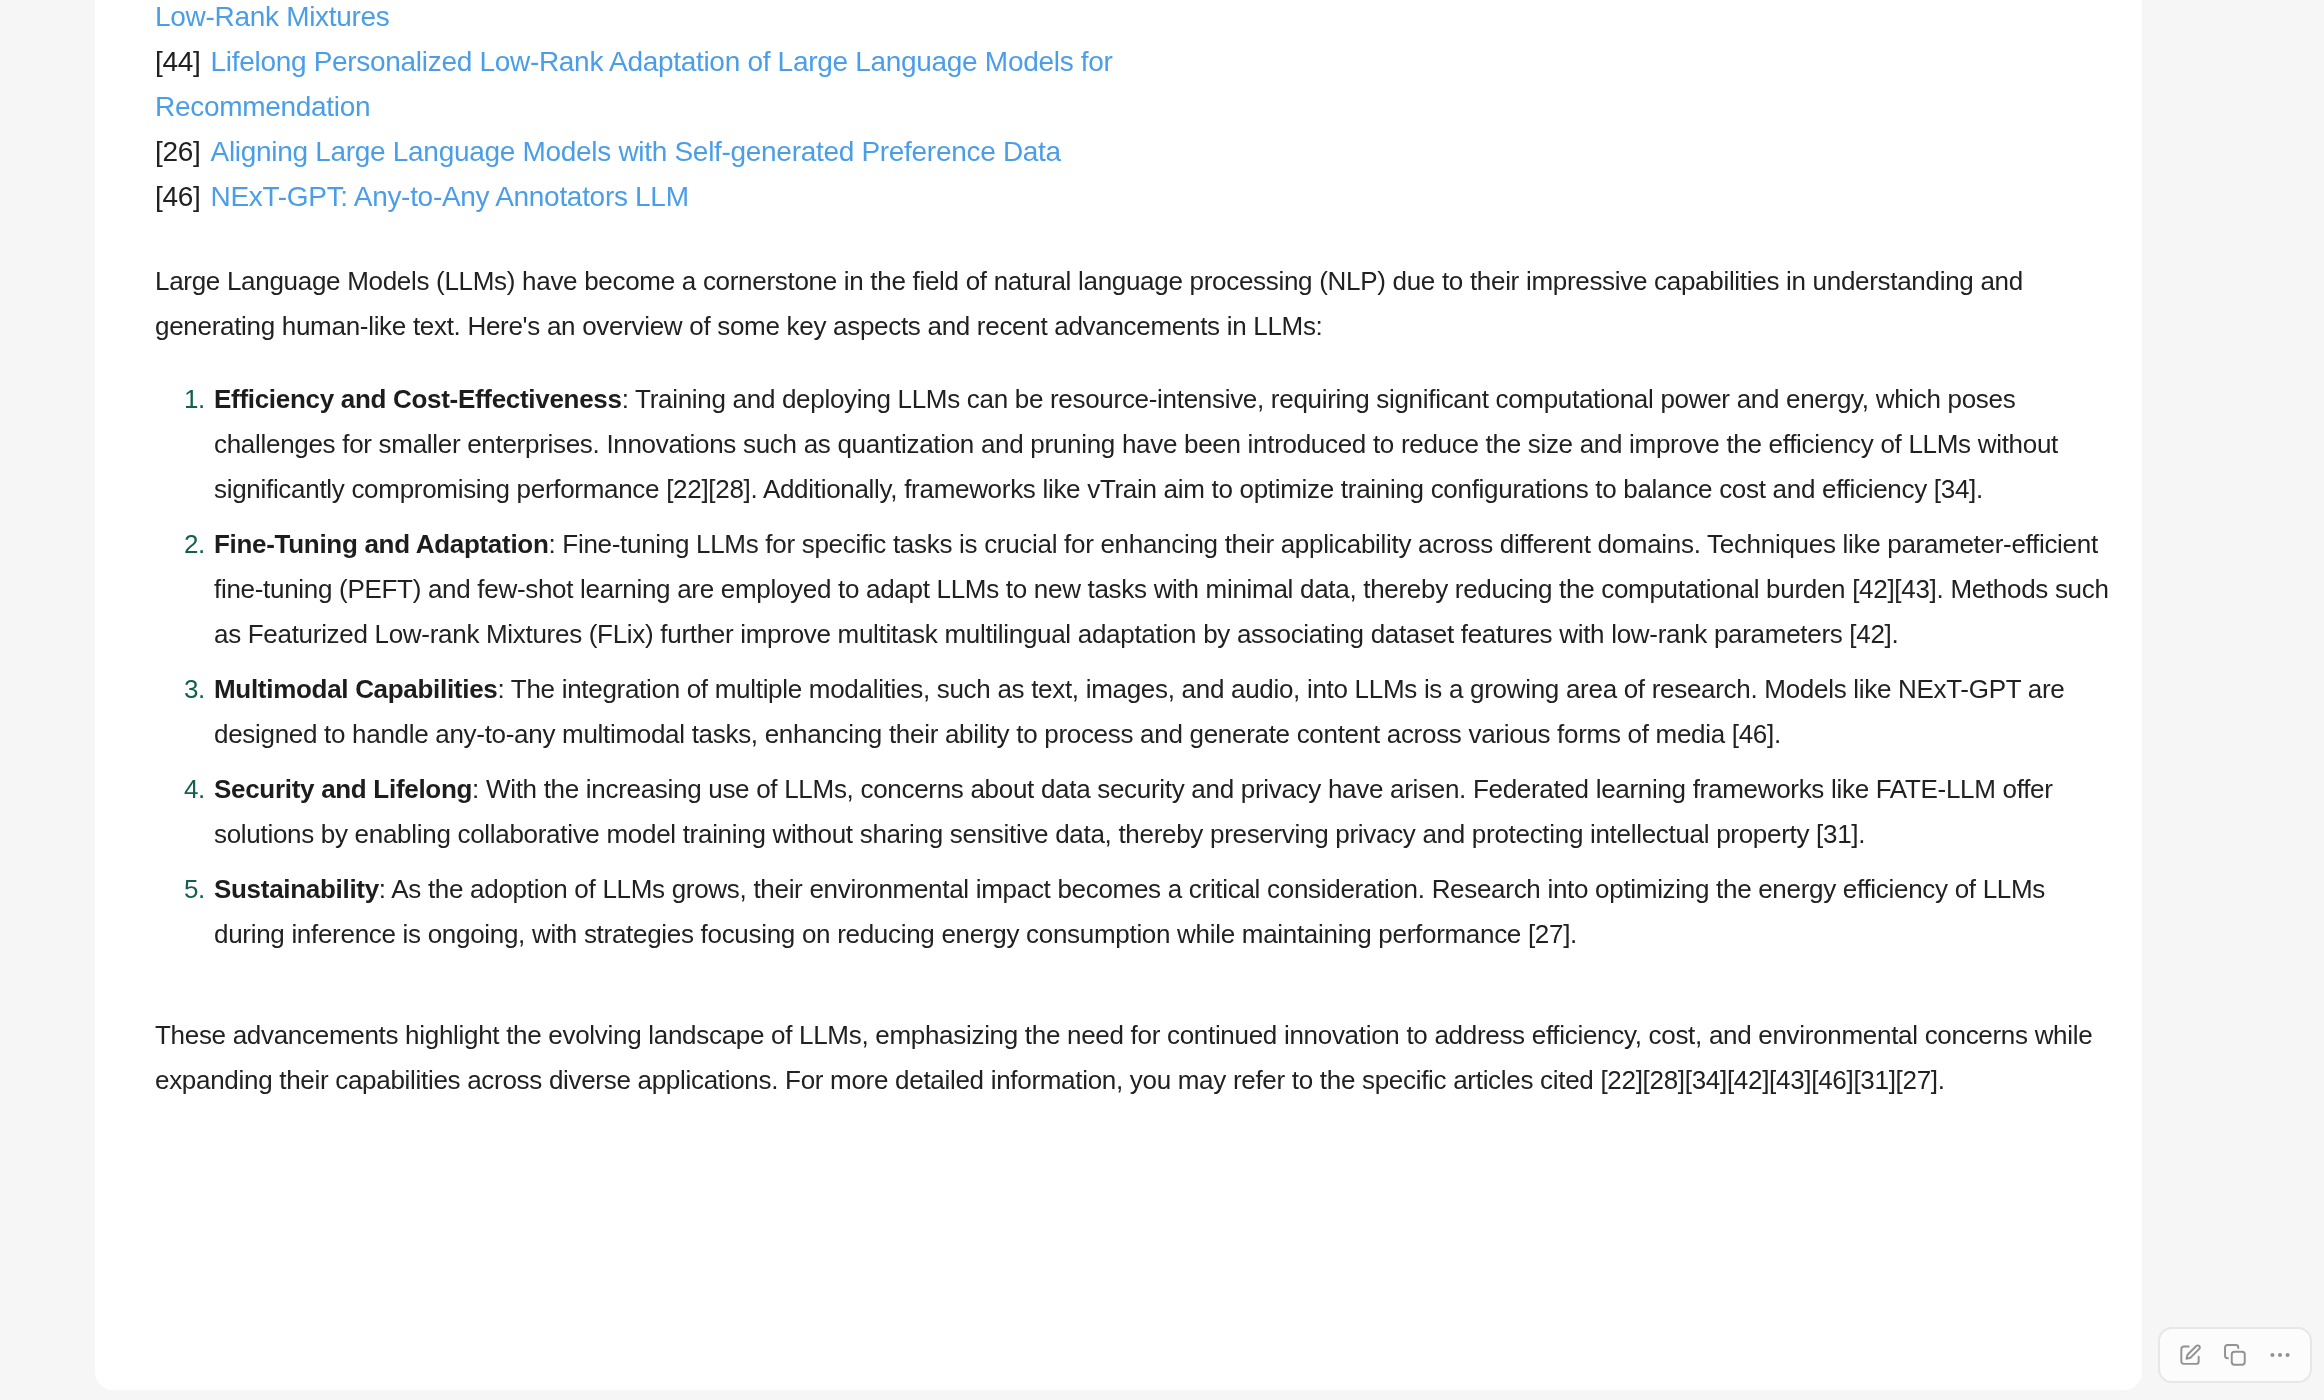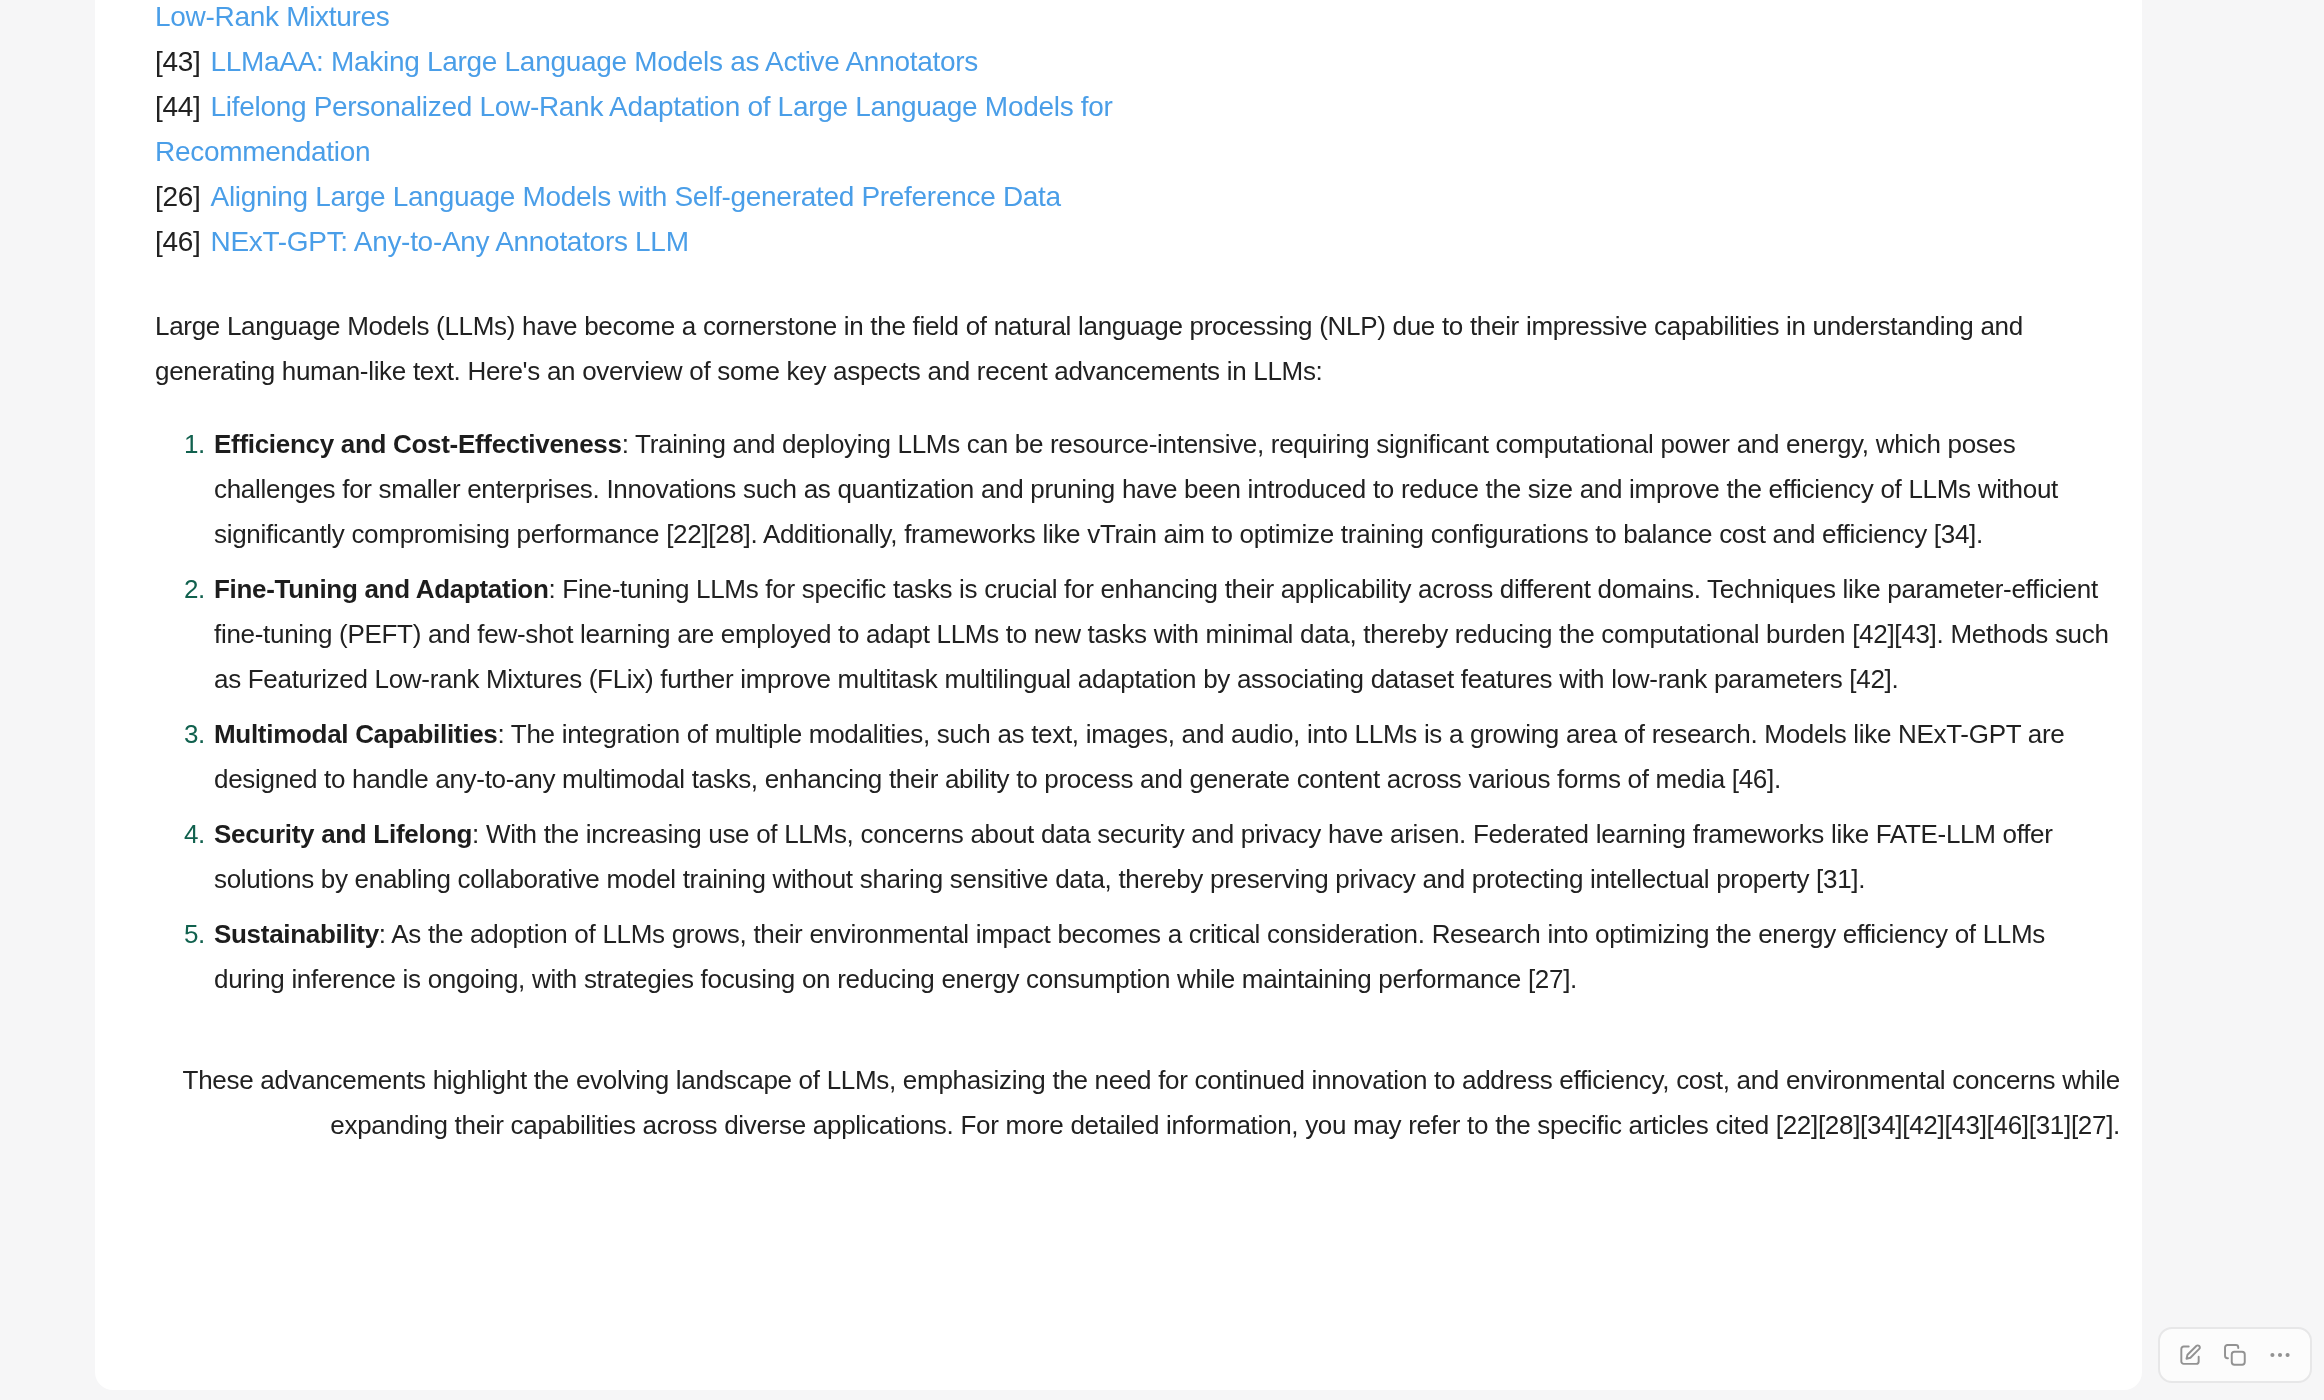--- a/index.html
+++ b/index.html
@@ -31,21 +31,21 @@
   .ref-id{color:#212121;margin-right:10px;}
   .ref-link{color:#4a9ee8;text-decoration:none;cursor:pointer;}
   
   .para{
     font-size:26px;
     line-height:45px;
     margin:56px 0 0 0;
     color:#212121;
   }
   .para.intro{margin-top:40px;}
-  .para.closing{text-align:right;}
+  .para.closing{}
   
   .nlist{
     margin:28px 0 0 0;
     padding:0;
     list-style:none;
   }
   .item{
     display:flex;
     align-items:flex-start;
     margin-top:10px;
@@ -81,21 +81,20 @@
   }
   .tb-btn svg{stroke:#929292;fill:none;stroke-width:1.8;stroke-linecap:round;stroke-linejoin:round;}
 </style>
 </head>
 <body>
 
 <div class="card">
 
   <div class="refs">
     <div class="ref-row"><a class="ref-link">Low-Rank Mixtures</a></div>
-    <div class="ref-row"><span class="ref-id">[43]</span><a class="ref-link">LLMaAA: Making Large Language Models as Active Annotators</a></div>
     <div class="ref-row"><span class="ref-id">[44]</span><a class="ref-link">Lifelong Personalized Low-Rank Adaptation of Large Language Models for Recommendation</a></div>
     <div class="ref-row"><span class="ref-id">[26]</span><a class="ref-link">Aligning Large Language Models with Self-generated Preference Data</a></div>
     <div class="ref-row"><span class="ref-id">[46]</span><a class="ref-link">NExT-GPT: Any-to-Any Annotators LLM</a></div>
   </div>
 
   <p class="para intro">Large Language Models (LLMs) have become a cornerstone in the field of natural language processing (NLP) due to their impressive capabilities in understanding and generating human-like text. Here's an overview of some key aspects and recent advancements in LLMs:</p>
 
   <ol class="nlist">
     <li class="item">
       <span class="num">1.</span>

